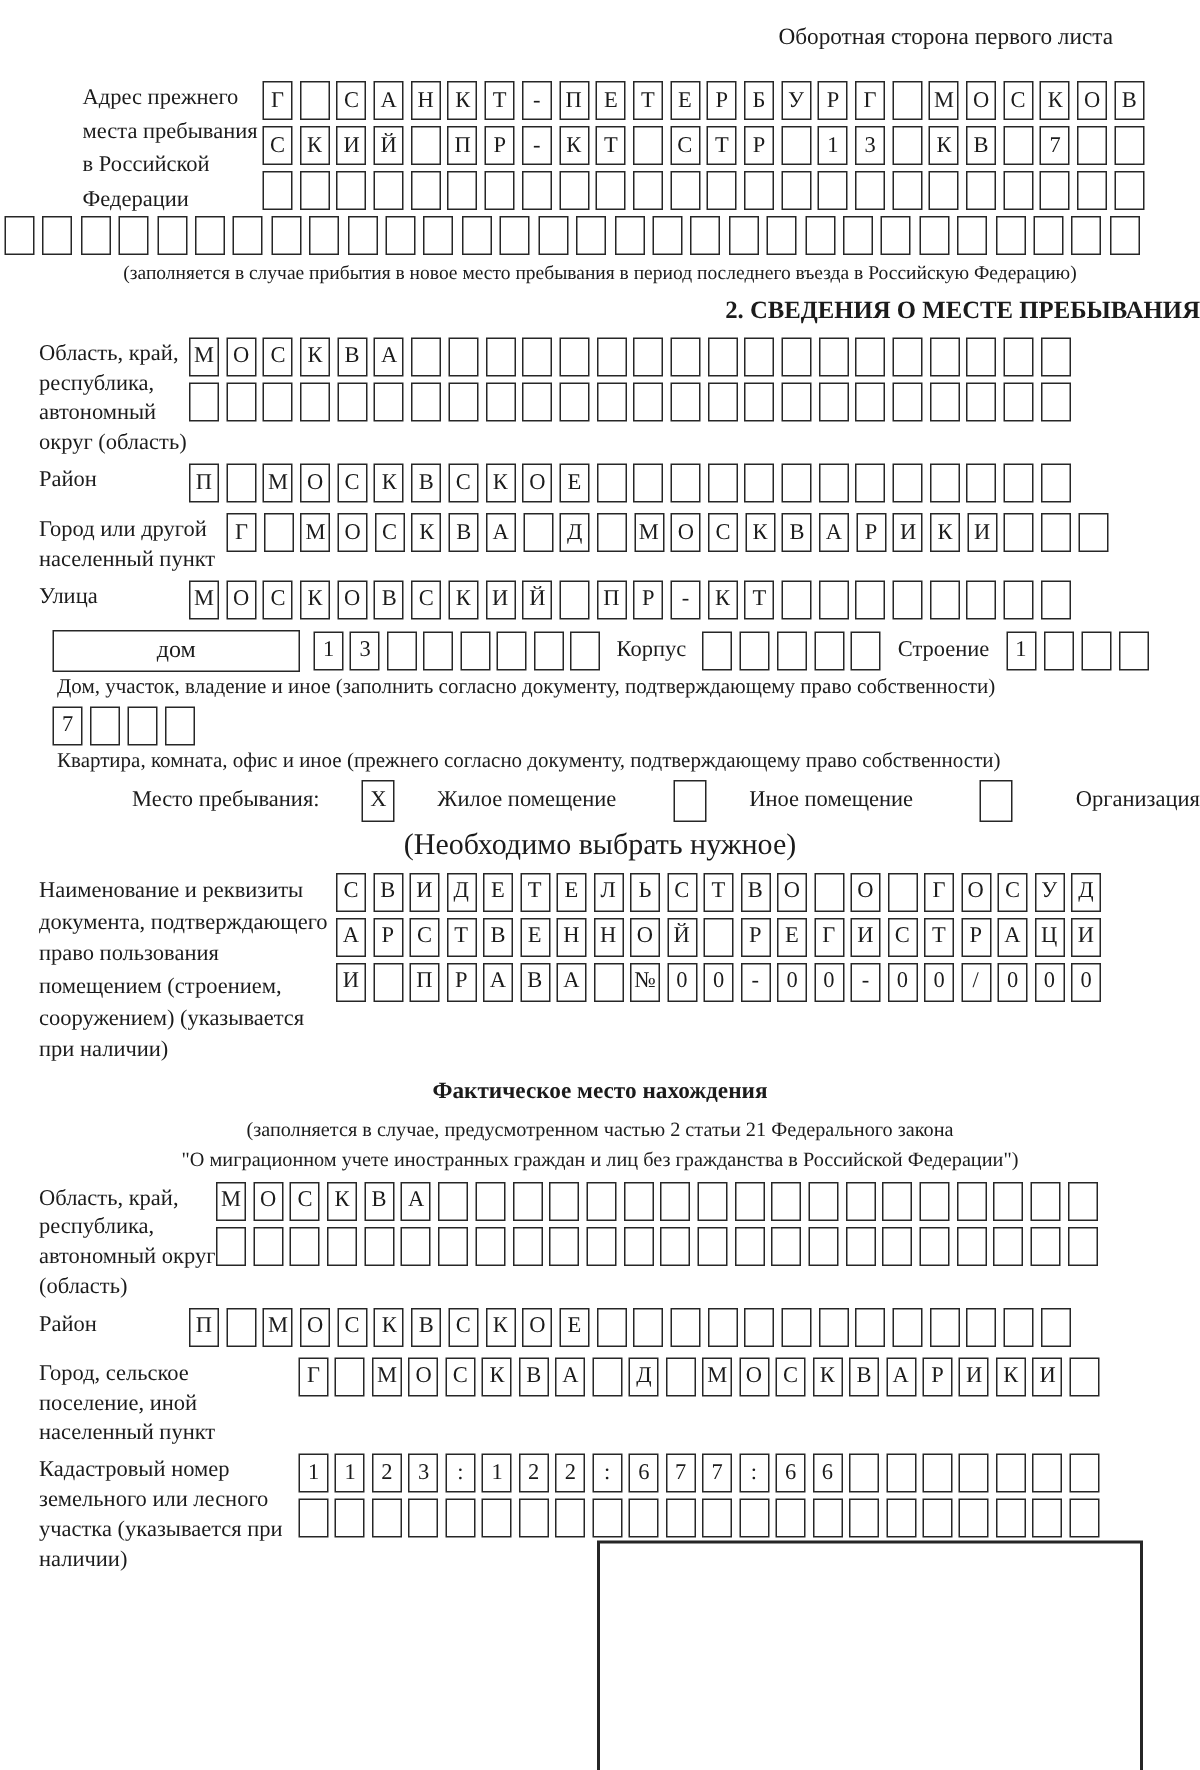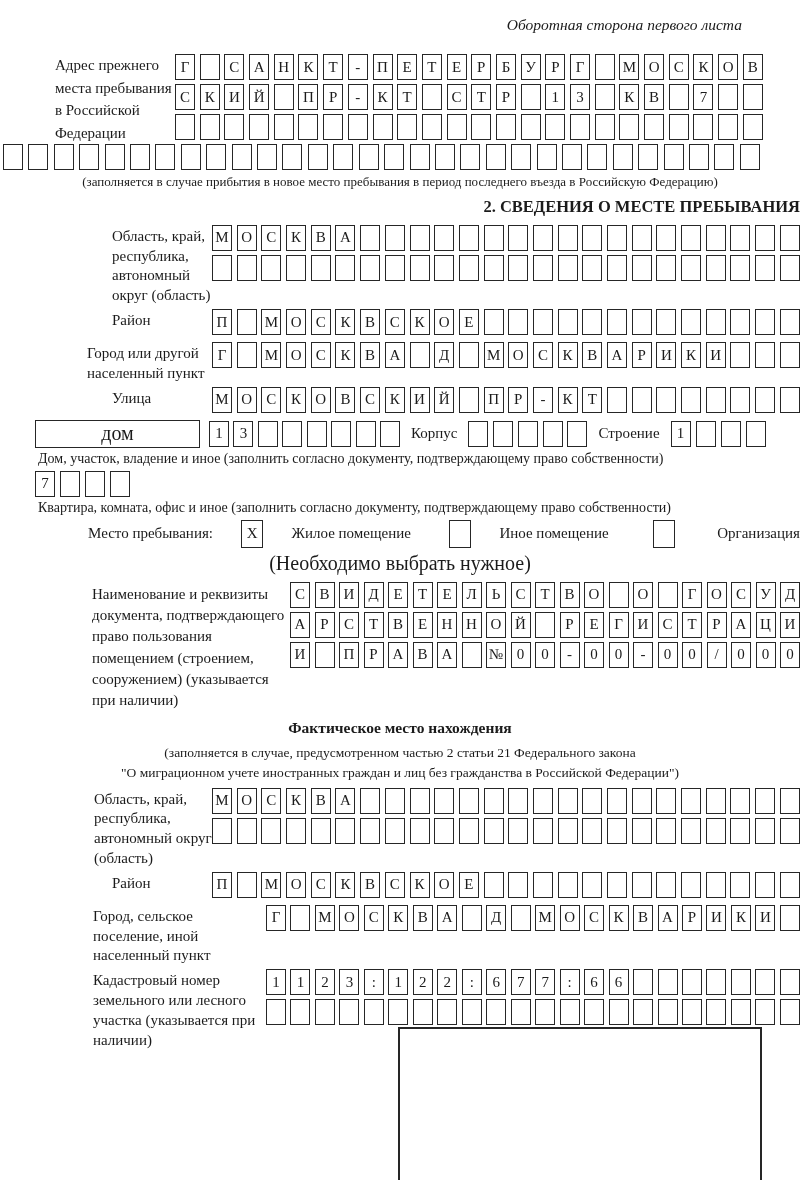--- a/index.html
+++ b/index.html
@@ -3,21 +3,21 @@
 <meta charset="utf-8">
 <style>
   * { box-sizing: border-box; margin: 0; padding: 0; }
   html,body { width: 800px; height: 1180px; }
   body {
     background: #ffffff;
     color: #1b1b1b;
     font-family: "Liberation Serif", serif;
     overflow: hidden;
   }
-  .header-note { text-align: right; padding: 16px 58px 0 0; font-size: 15.5px; font-style: italic; }
+  .header-note { text-align: right; padding: 16px 58px 0 0; font-size: 15.5px; }
 
   .cell {
     flex: none; width: 20px; height: 26px;
     border: 1.6px solid #262626;
     display: flex; align-items: center; justify-content: center;
     font-size: 15px; line-height: 1;
   }
   .boxrow { display: flex; justify-content: space-between; margin-bottom: 4px; }
   .cells-24 { width: 588px; }
   .cells-30 { width: 757px; }
@@ -29,29 +29,29 @@
 
   .addr-section { display: flex; padding-left: 55px; margin-top: 20px; align-items: flex-start; }
   .addr-label { flex: none; width: 120px; font-size: 15px; line-height: 1.5; }
 
   .fullrow { margin-left: 3px; }
 
   .note { font-size: 13px; line-height: 1.3; }
   .center { text-align: center; }
   .sec-title { text-align: right; font-weight: bold; font-size: 16.5px; margin: 6px 0 8px; }
 
-  .fieldrow { display: flex; align-items: flex-start; padding-left: 55px; margin-bottom: 3px; justify-content: flex-end; }
+  .fieldrow { display: flex; align-items: flex-start; padding-left: 26px; margin-bottom: 3px; }
   .flabel { flex: none; font-size: 15px; line-height: 1.32; padding-top: 2px; }
   .lw100 { width: 100px; } .lw125 { width: 125px; } .lw118 { width: 118px; }
   .lw173 { width: 173px; } .lw170 { width: 170px; } .lw198 { width: 198px; }
 
   .houserow { display: flex; align-items: center; padding-left: 35px; margin-bottom: 3px; gap: 9px; }
   .widebox {
     flex: none; height: 28px; border: 1.6px solid #262626;
-    display: flex; align-items: center; justify-content: center; font-size: 20px; text-align: center;
+    display: flex; align-items: center; justify-content: center; font-size: 16px; text-align: center;
   }
   .w-dom { width: 165px; } .w-kv { width: 200px; }
   .inline-lab { font-size: 15px; padding: 0 2px; }
   .subnote { font-size: 14px; padding-left: 38px; margin-bottom: 4px; }
 
   .stayrow { display: flex; align-items: center; padding-left: 88px; gap: 8px; font-size: 15px; margin: 4px 0 2px; justify-content: space-between; }
   .checkcell {
     flex: none; width: 22px; height: 28px; border: 1.6px solid #262626;
     display: flex; align-items: center; justify-content: center; font-size: 15px;
   }
@@ -367,21 +367,21 @@
 <div class="subnote">Дом, участок, владение и иное (заполнить согласно документу, подтверждающему право собственности)</div>
 
 <div class="houserow">
   <div class="boxrow cells-4" style="margin-bottom:0">
       <span class="cell">7</span>
       <span class="cell"></span>
       <span class="cell"></span>
       <span class="cell"></span>
     </div>
 </div>
-<div class="subnote">Квартира, комната, офис и иное (заполнить согласно документу, подтверждающему право собственности)</div>
+<div class="subnote">Квартира, комната, офис и иное (прежнего согласно документу, подтверждающему право собственности)</div>
 
 <div class="stayrow">
   <span>Место пребывания:</span>
   <span class="checkcell">X</span>
   <span>Жилое помещение</span>
   <span class="checkcell" style="margin-left:10px"></span>
   <span>Иное помещение</span>
   <span class="checkcell" style="margin-left:16px"></span>
   <span style="margin-left:14px">Организация</span>
 </div>

